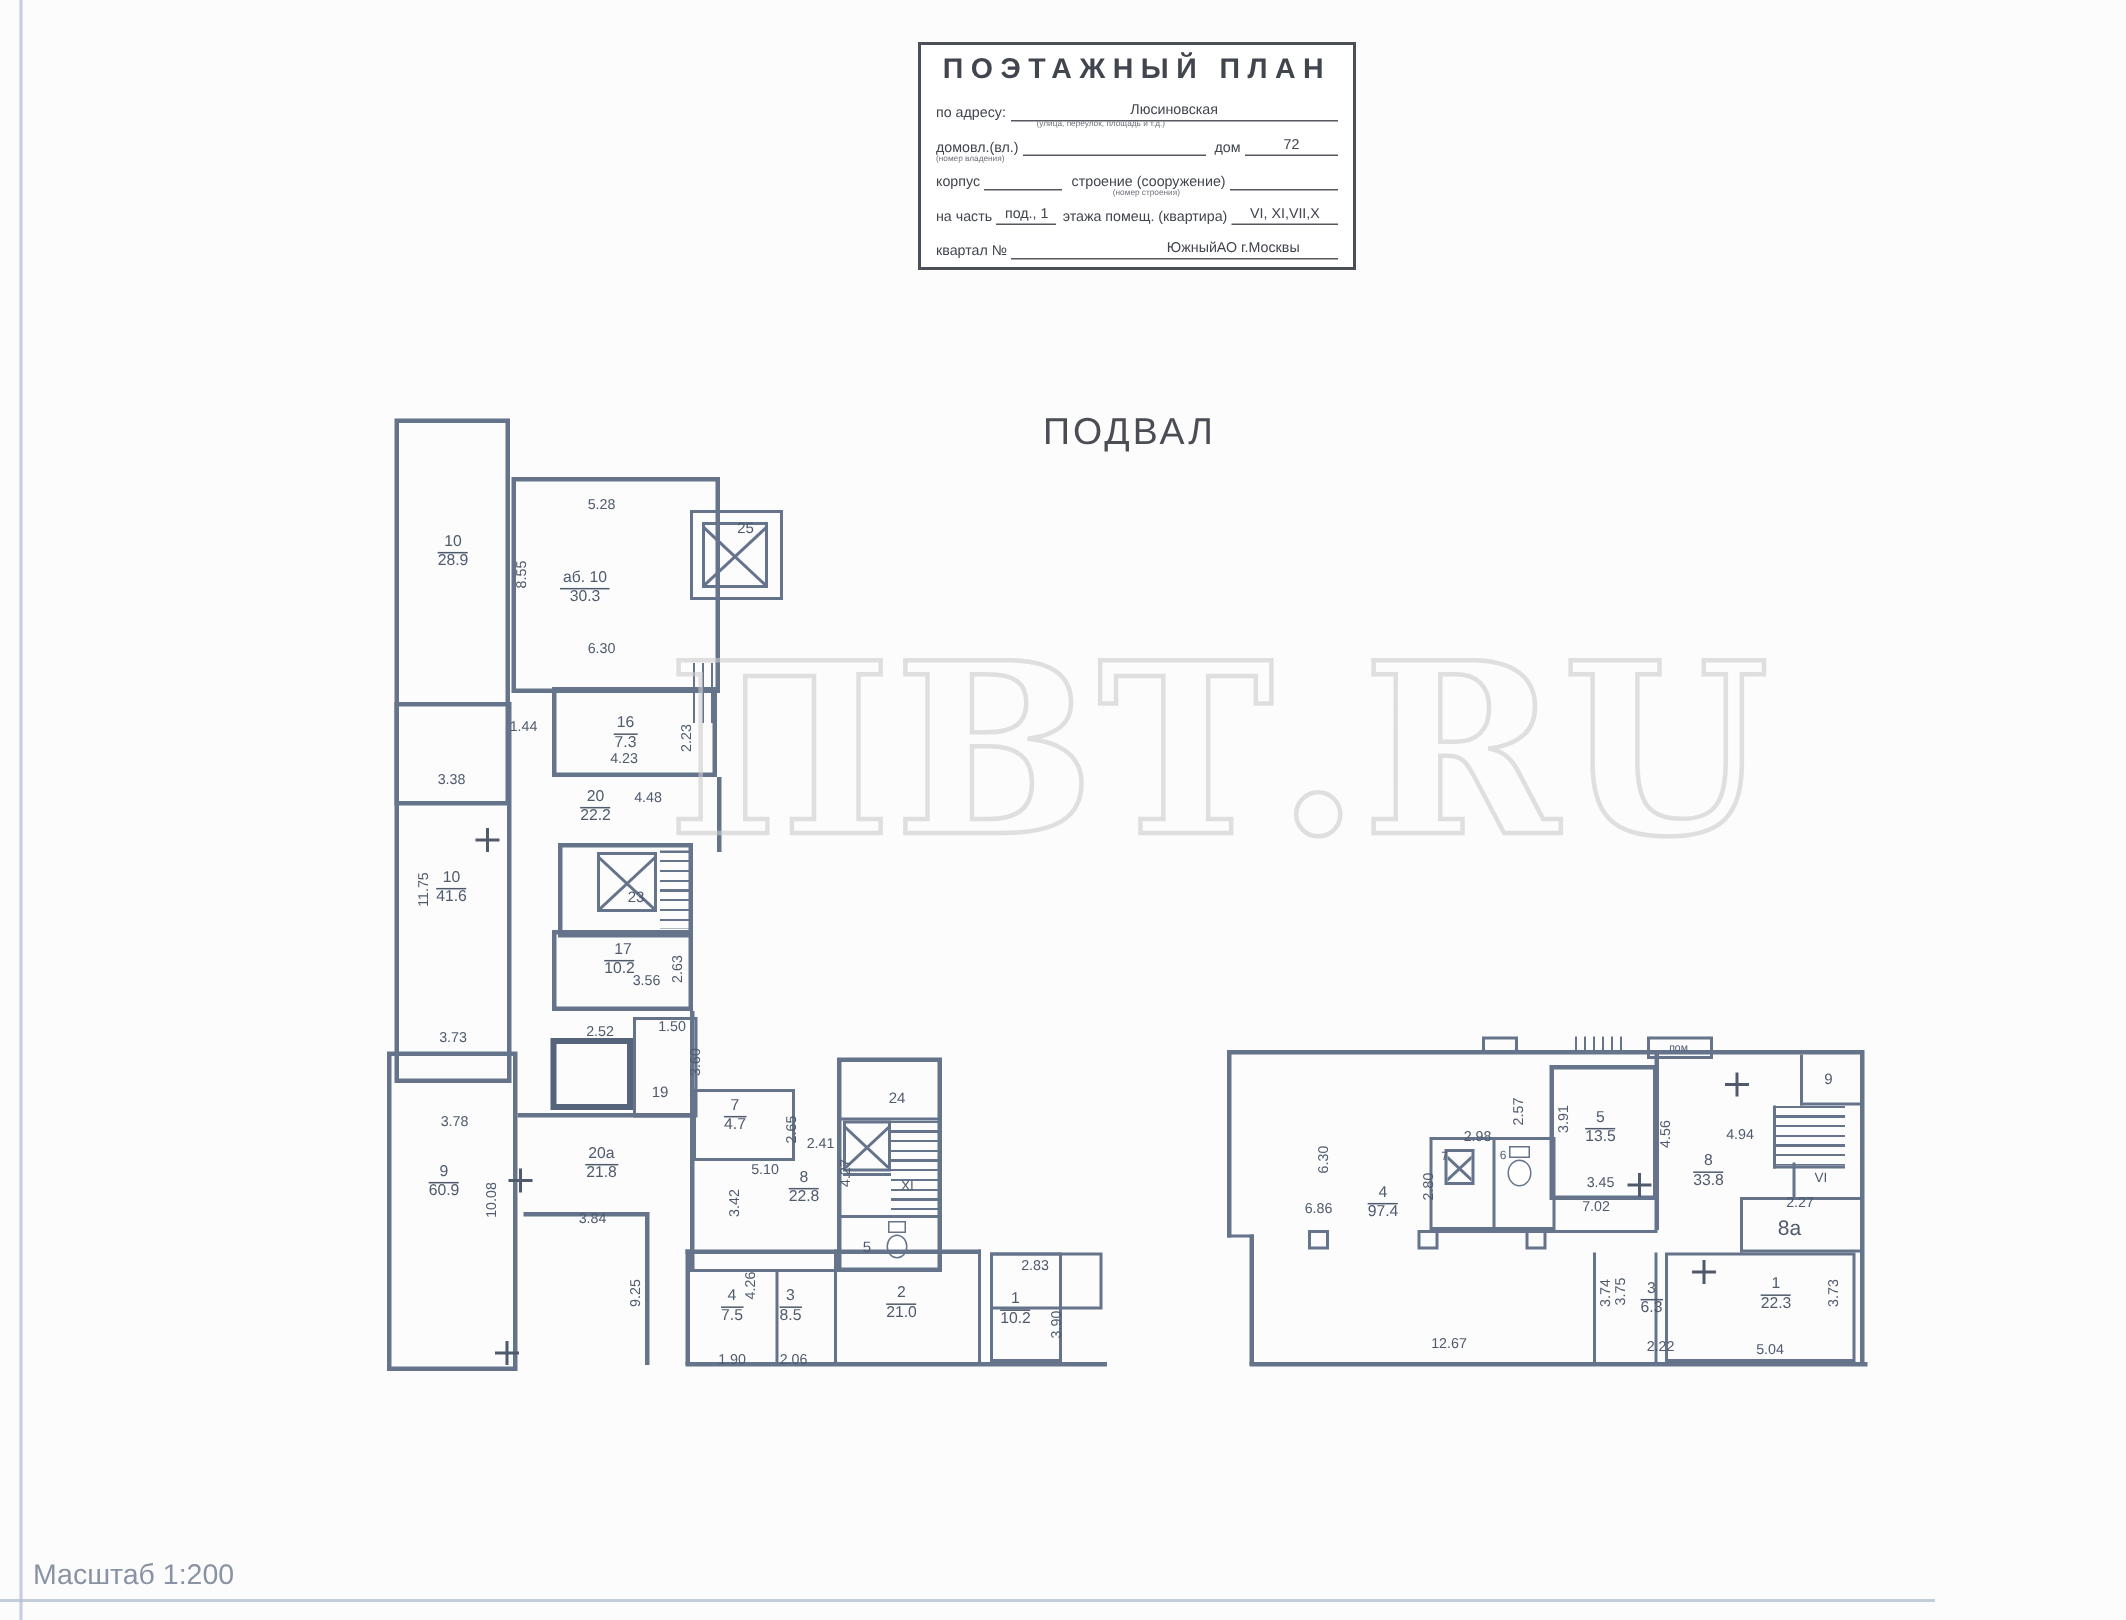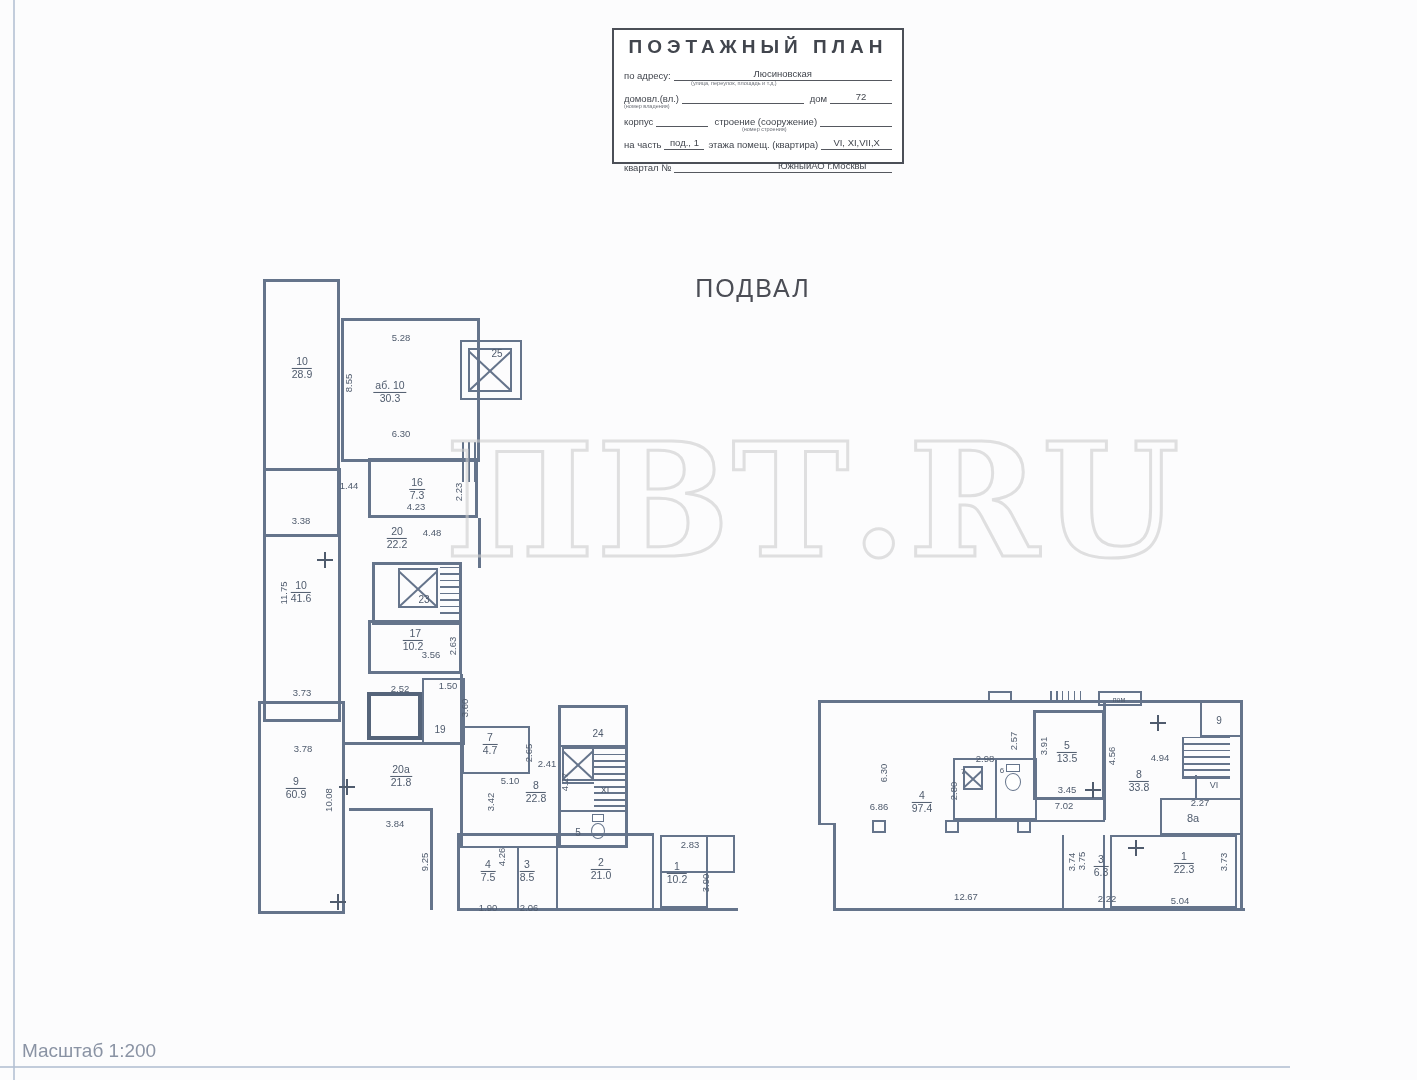--- a/index.html
+++ b/index.html
@@ -9,21 +9,21 @@
   }
   html,body{margin:0;padding:0;background:#ffffff;}
   body{width:1417px;height:1080px;overflow:hidden;font-family:"Liberation Sans",sans-serif;}
   #page{position:relative;width:1417px;height:1080px;background:#fcfcfd;}
 
   
   .scanline-v{position:absolute;left:13px;top:0;width:2px;height:1080px;background:#b9c4d6;opacity:.85;}
   .scanline-h{position:absolute;left:0;top:1066px;width:1290px;height:2px;background:#b3bfd2;opacity:.8;}
 
   
-  #stamp{position:absolute;left:612px;top:28px;width:292px;height:136px;border:2px solid #4b4f57;background:#fff;padding:5px 10px 4px 10px;box-sizing:border-box;color:var(--stamp);}
+  #stamp{position:absolute;left:612px;top:28px;width:292px;height:152px;border:2px solid #4b4f57;background:#fff;padding:5px 10px 4px 10px;box-sizing:border-box;color:var(--stamp);}
   #stamp .title{text-align:center;font-size:19px;font-weight:700;letter-spacing:5px;margin:1px 0 7px 0;white-space:nowrap;}
   #stamp .row{display:flex;align-items:flex-end;font-size:9.5px;margin-top:10px;white-space:nowrap;position:relative;}
   #stamp .lbl{position:relative;padding-right:3px;}
   #stamp .cap{position:absolute;left:0;top:10px;font-size:5.5px;color:#6b6f77;white-space:nowrap;}
   #stamp .uf{border-bottom:1px solid #55585f;position:relative;height:12px;text-align:center;font-size:9.5px;}
   #stamp .uf .cap{left:8%;top:12px;}
   #stamp .grow{flex:1;}
 
   
   #plan-title{position:absolute;left:688px;top:274px;width:130px;text-align:center;font-size:25px;letter-spacing:2px;color:#4b4d55;font-family:"Liberation Sans",sans-serif;}
@@ -288,21 +288,21 @@
         <div class="dim" style="left: 432px; top: 532px;">4.48</div>
         <div class="dim v" style="left: 283px; top: 593px;">11.75</div>
         <div class="dim" style="left: 302px; top: 692px;">3.73</div>
         <div class="dim v" style="left: 452px; top: 646px;">2.63</div>
         <div class="dim" style="left: 431px; top: 654px;">3.56</div>
         <div class="dim" style="left: 400px; top: 688px;">2.52</div>
         <div class="dim" style="left: 448px; top: 685px;">1.50</div>
         <div class="dim v" style="left: 464px; top: 708px;">3.60</div>
         <div class="dim" style="left: 303px; top: 748px;">3.78</div>
         <div class="dim v" style="left: 328px; top: 800px;">10.08</div>
-        <div class="dim" style="left: 395px; top: 813px; margin-top: 10px;">3.84</div>
+        <div class="dim" style="left: 395px; top: 813px;">3.84</div>
         <div class="dim v" style="left: 424px; top: 862px;">9.25</div>
         <div class="dim v" style="left: 528px; top: 753px;">2.65</div>
         <div class="dim" style="left: 547px; top: 763px;">2.41</div>
         <div class="dim" style="left: 510px; top: 780px;">5.10</div>
         <div class="dim v" style="left: 490px; top: 802px;">3.42</div>
         <div class="dim v" style="left: 564px; top: 782px;">4.27</div>
         <div class="dim v" style="left: 501px; top: 857px;">4.26</div>
         <div class="dim" style="left: 488px; top: 907px;">1.90</div>
         <div class="dim" style="left: 529px; top: 907px;">2.06</div>
         <div class="dim" style="left: 690px; top: 844px;">2.83</div>
@@ -324,21 +324,21 @@
         <div class="dim" style="left: 1180px; top: 900px;">5.04</div>
         <div class="dim v" style="left: 1223px; top: 862px;">3.73</div>
         <div class="dim" style="left: 966px; top: 896px;">12.67</div>
         <div class="tlabel" style="left: 497px; top: 353px; font-size: 10px;">25</div>
         <div class="tlabel" style="left: 424px; top: 599px; font-size: 10px;">23</div>
         <div class="tlabel" style="left: 440px; top: 729px; font-size: 10px;">19</div>
         <div class="tlabel" style="left: 598px; top: 733px; font-size: 10px;">24</div>
         <div class="tlabel" style="left: 605px; top: 790px; font-size: 9px;">XI</div>
         <div class="tlabel" style="left: 578px; top: 832px; font-size: 10px;">5</div>
         <div class="tlabel" style="left: 1214px; top: 785px; font-size: 9px;">VI</div>
-        <div class="tlabel" style="left: 1193px; top: 818px; font-size: 11px;">8а</div>
+        <div class="tlabel" style="left: 1193px; top: 818px; font-size: 14px;">8а</div>
         <div class="tlabel" style="left: 1119px; top: 699px; font-size: 7px;">пом</div>
         <div class="tlabel" style="left: 1219px; top: 720px; font-size: 10px;">9</div>
         <div class="tlabel" style="left: 963px; top: 771px; font-size: 8px;">7</div>
         <div class="tlabel" style="left: 1002px; top: 770px; font-size: 8px;">6</div>
       </div>
   </div>
 
   <div id="watermark">ПВТ.RU</div>
   <div id="scale-note">Масштаб 1:200</div>
 </div>

